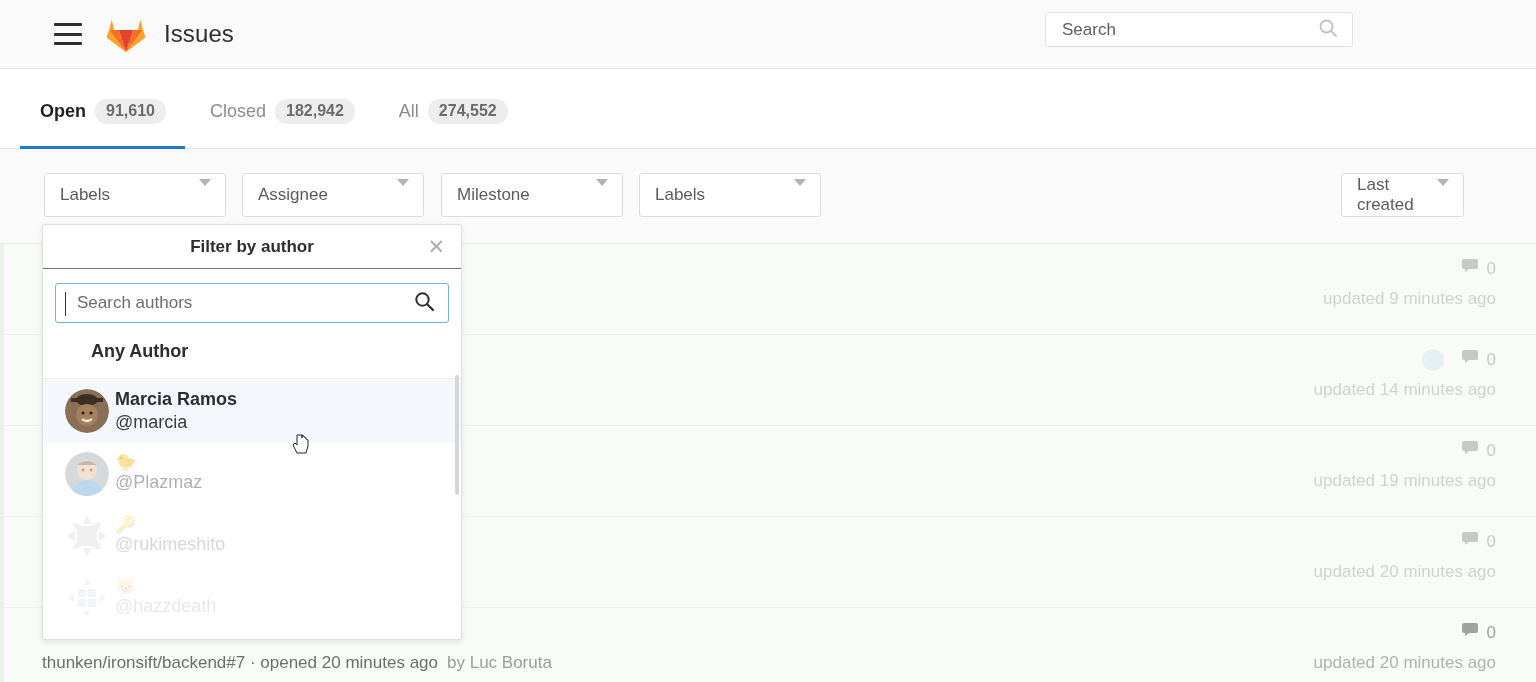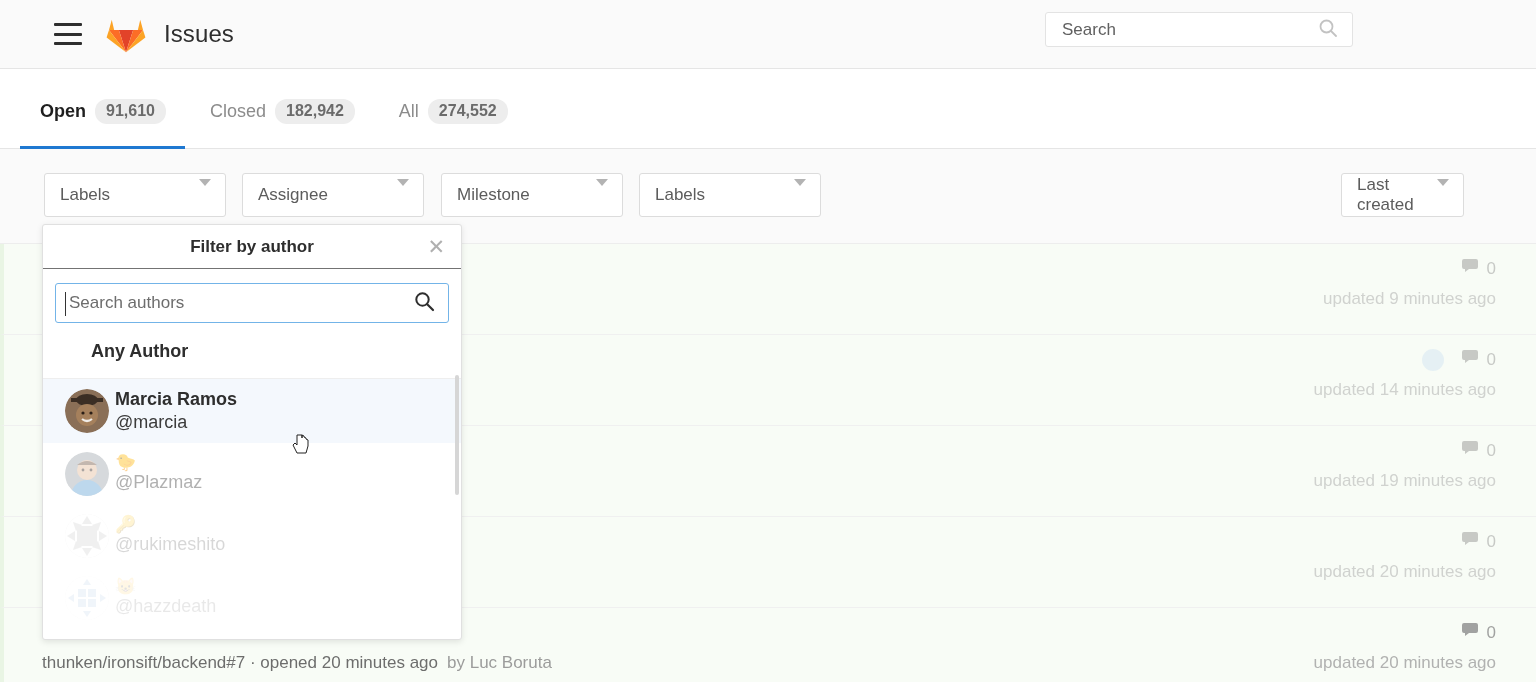--- a/index.html
+++ b/index.html
@@ -164,21 +164,21 @@
   .ap-search {
     position: relative; height: 40px;
     border: 1px solid #73b4e8; border-radius: 3px;
     display: flex; align-items: center; background: #fff;
   }
   .ap-caret {
     position: absolute; left: 9px; top: 8px; width: 1px; height: 24px;
     background: #333;
   }
   .ap-search input {
-    border: 0; outline: 0; background: transparent; margin-left: 11px;
+    border: 0; outline: 0; background: transparent; margin-left: 19px;
     font-family: "Liberation Sans", sans-serif; font-size: 17px;
     color: #ef4444; width: 320px;
   }
   .ap-search input::placeholder { color: #6d6d6d; }
   .ap-search .mag { margin-left: auto; margin-right: 13px; }
 
   .ap-any {
     padding: 18px 0 16px 48px; font-size: 18px; font-weight: bold; color: #2e2e2e;
     border-bottom: 1px solid #eee; cursor: pointer;
   }

